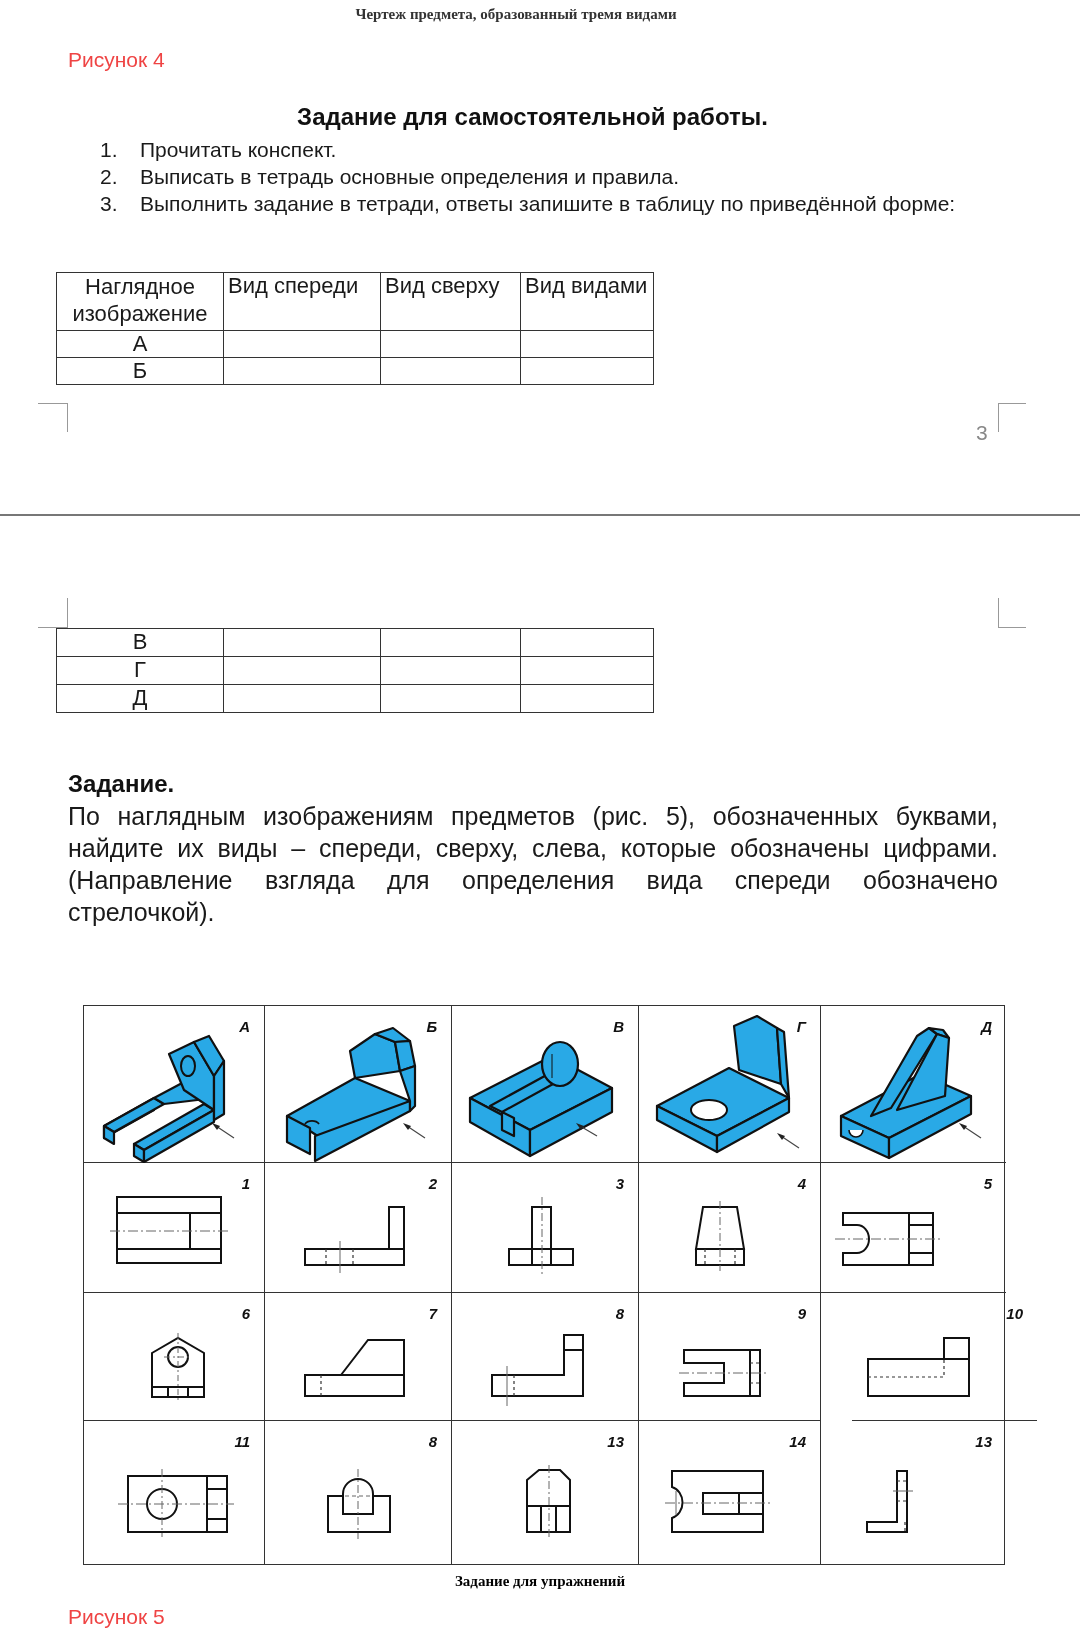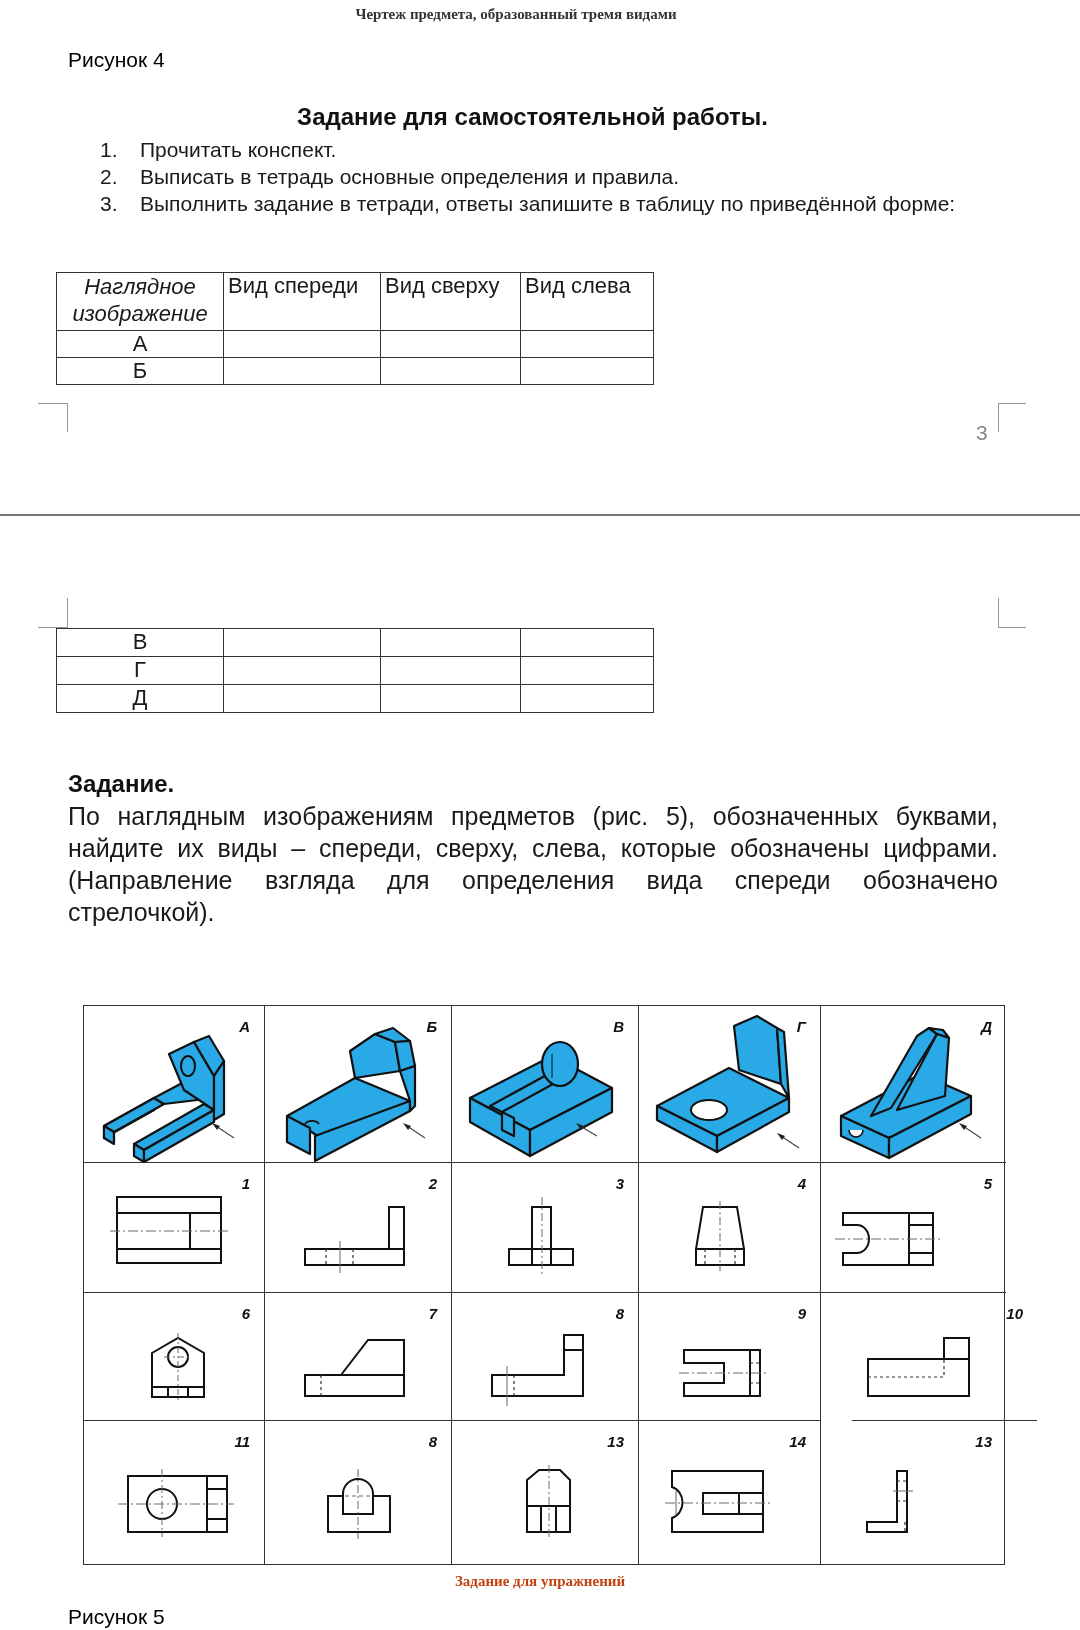--- a/index.html
+++ b/index.html
@@ -1,61 +1,61 @@
 <!DOCTYPE html>
 <html><head>
 <meta charset="utf-8">
 <style>
   html, body { margin:0; padding:0; background:#ffffff; }
   body { width:1080px; height:1630px; position:relative; overflow:hidden; font-family:"Liberation Sans", "DejaVu Sans", sans-serif; color:#1a1a1a; }
   .abs { position:absolute; }
   .serif { font-family:"Liberation Serif", "DejaVu Serif", serif; }
   .caption-top { left:0; width:1032px; top:6px; text-align:center; font-size:15px; font-weight:bold; color:#333; }
-  .fig-label { left:68px; font-size:21px; color:#000000; }
+  .fig-label { left:68px; font-size:21px; color:#ef4444; }
   .heading { left:0; width:1065px; top:103px; text-align:center; font-size:24px; font-weight:bold; color:#111; }
   .steps { left:100px; top:136px; width:900px; font-size:21px; line-height:27px; margin:0; padding:0; list-style:none; }
   .steps li { position:relative; padding-left:40px; }
   .steps .num { position:absolute; left:0; }
   table.ans { position:absolute; border-collapse:collapse; font-size:22px; }
   table.ans td { border:1.5px solid #333; padding:0 4px; vertical-align:top; }
   table.ans td.c0 { width:158px; text-align:center; }
   table.ans td.c1 { width:148px;margin-left:37px; }
   table.ans td.c2 { width:131px; }
   table.ans td.c3 { width:124px; }
   .crop { position:absolute; background:#999; }
   .pagenum { left:976px; top:421px; font-size:21px; color:#888; }
   .page-sep { left:0; top:514px; width:1080px; height:2px; background:#777; }
   .task-title { left:68px; top:770px; font-size:24px; font-weight:bold; color:#111; }
   .task-body { left:68px; top:800px; width:930px; font-size:25px; line-height:32px; text-align:justify; color:#1a1a1a; }
   .grid { position:absolute; left:83px; top:1005px; width:922px; height:560px; border:1.5px solid #333; box-sizing:border-box; }
   .cell { position:absolute; border-right:1.5px solid #333; border-bottom:1.5px solid #333; box-sizing:border-box; }
   .cell .lbl { position:absolute; right:14px; top:12px; font-style:italic; font-weight:bold; font-size:15px; color:#111; }
   .cell svg { position:absolute; left:0; top:0; }
-  .bottom-cap { left:0; width:1080px; top:1573px; text-align:center; font-size:15px; font-weight:bold; color:#c2410c; }
+  .bottom-cap { left:0; width:1080px; top:1573px; text-align:center; font-size:15px; font-weight:bold; color:#000000; }
 </style>
 </head>
 <body>
 
 <div class="abs caption-top serif">Чертеж предмета, образованный тремя видами</div>
 <div class="abs fig-label" style="top:48px;">Рисунок 4</div>
 <div class="abs heading">Задание для самостоятельной работы.</div>
 
 <ol class="abs steps">
   <li><span class="num">1.</span><span>Прочитать конспект.</span></li>
   <li><span class="num">2.</span><span>Выписать в тетрадь основные определения и правила.</span></li>
   <li><span class="num">3.</span><span>Выполнить задание в тетради, ответы запишите в таблицу по приведённой форме:</span></li>
 </ol>
 
 <table class="ans" style="left:56px; top:272px;">
   <tbody>
       <tr style="height:58px;">
-    <td class="c0" style="line-height:27px;font-style:italic;">Наглядное изображение</td>
+    <td class="c0" style="line-height:27px;">Наглядное изображение</td>
     <td class="c1">Вид спереди</td>
     <td class="c2">Вид сверху</td>
-    <td class="c3">Вид слева</td>
+    <td class="c3">Вид видами</td>
   </tr>
   <tr style="height:27px;">
     <td class="c0">А</td>
     <td class="c1"></td>
     <td class="c2"></td>
     <td class="c3"></td>
   </tr>
   <tr style="height:27px;">
     <td class="c0">Б</td>
     <td class="c1"></td>

